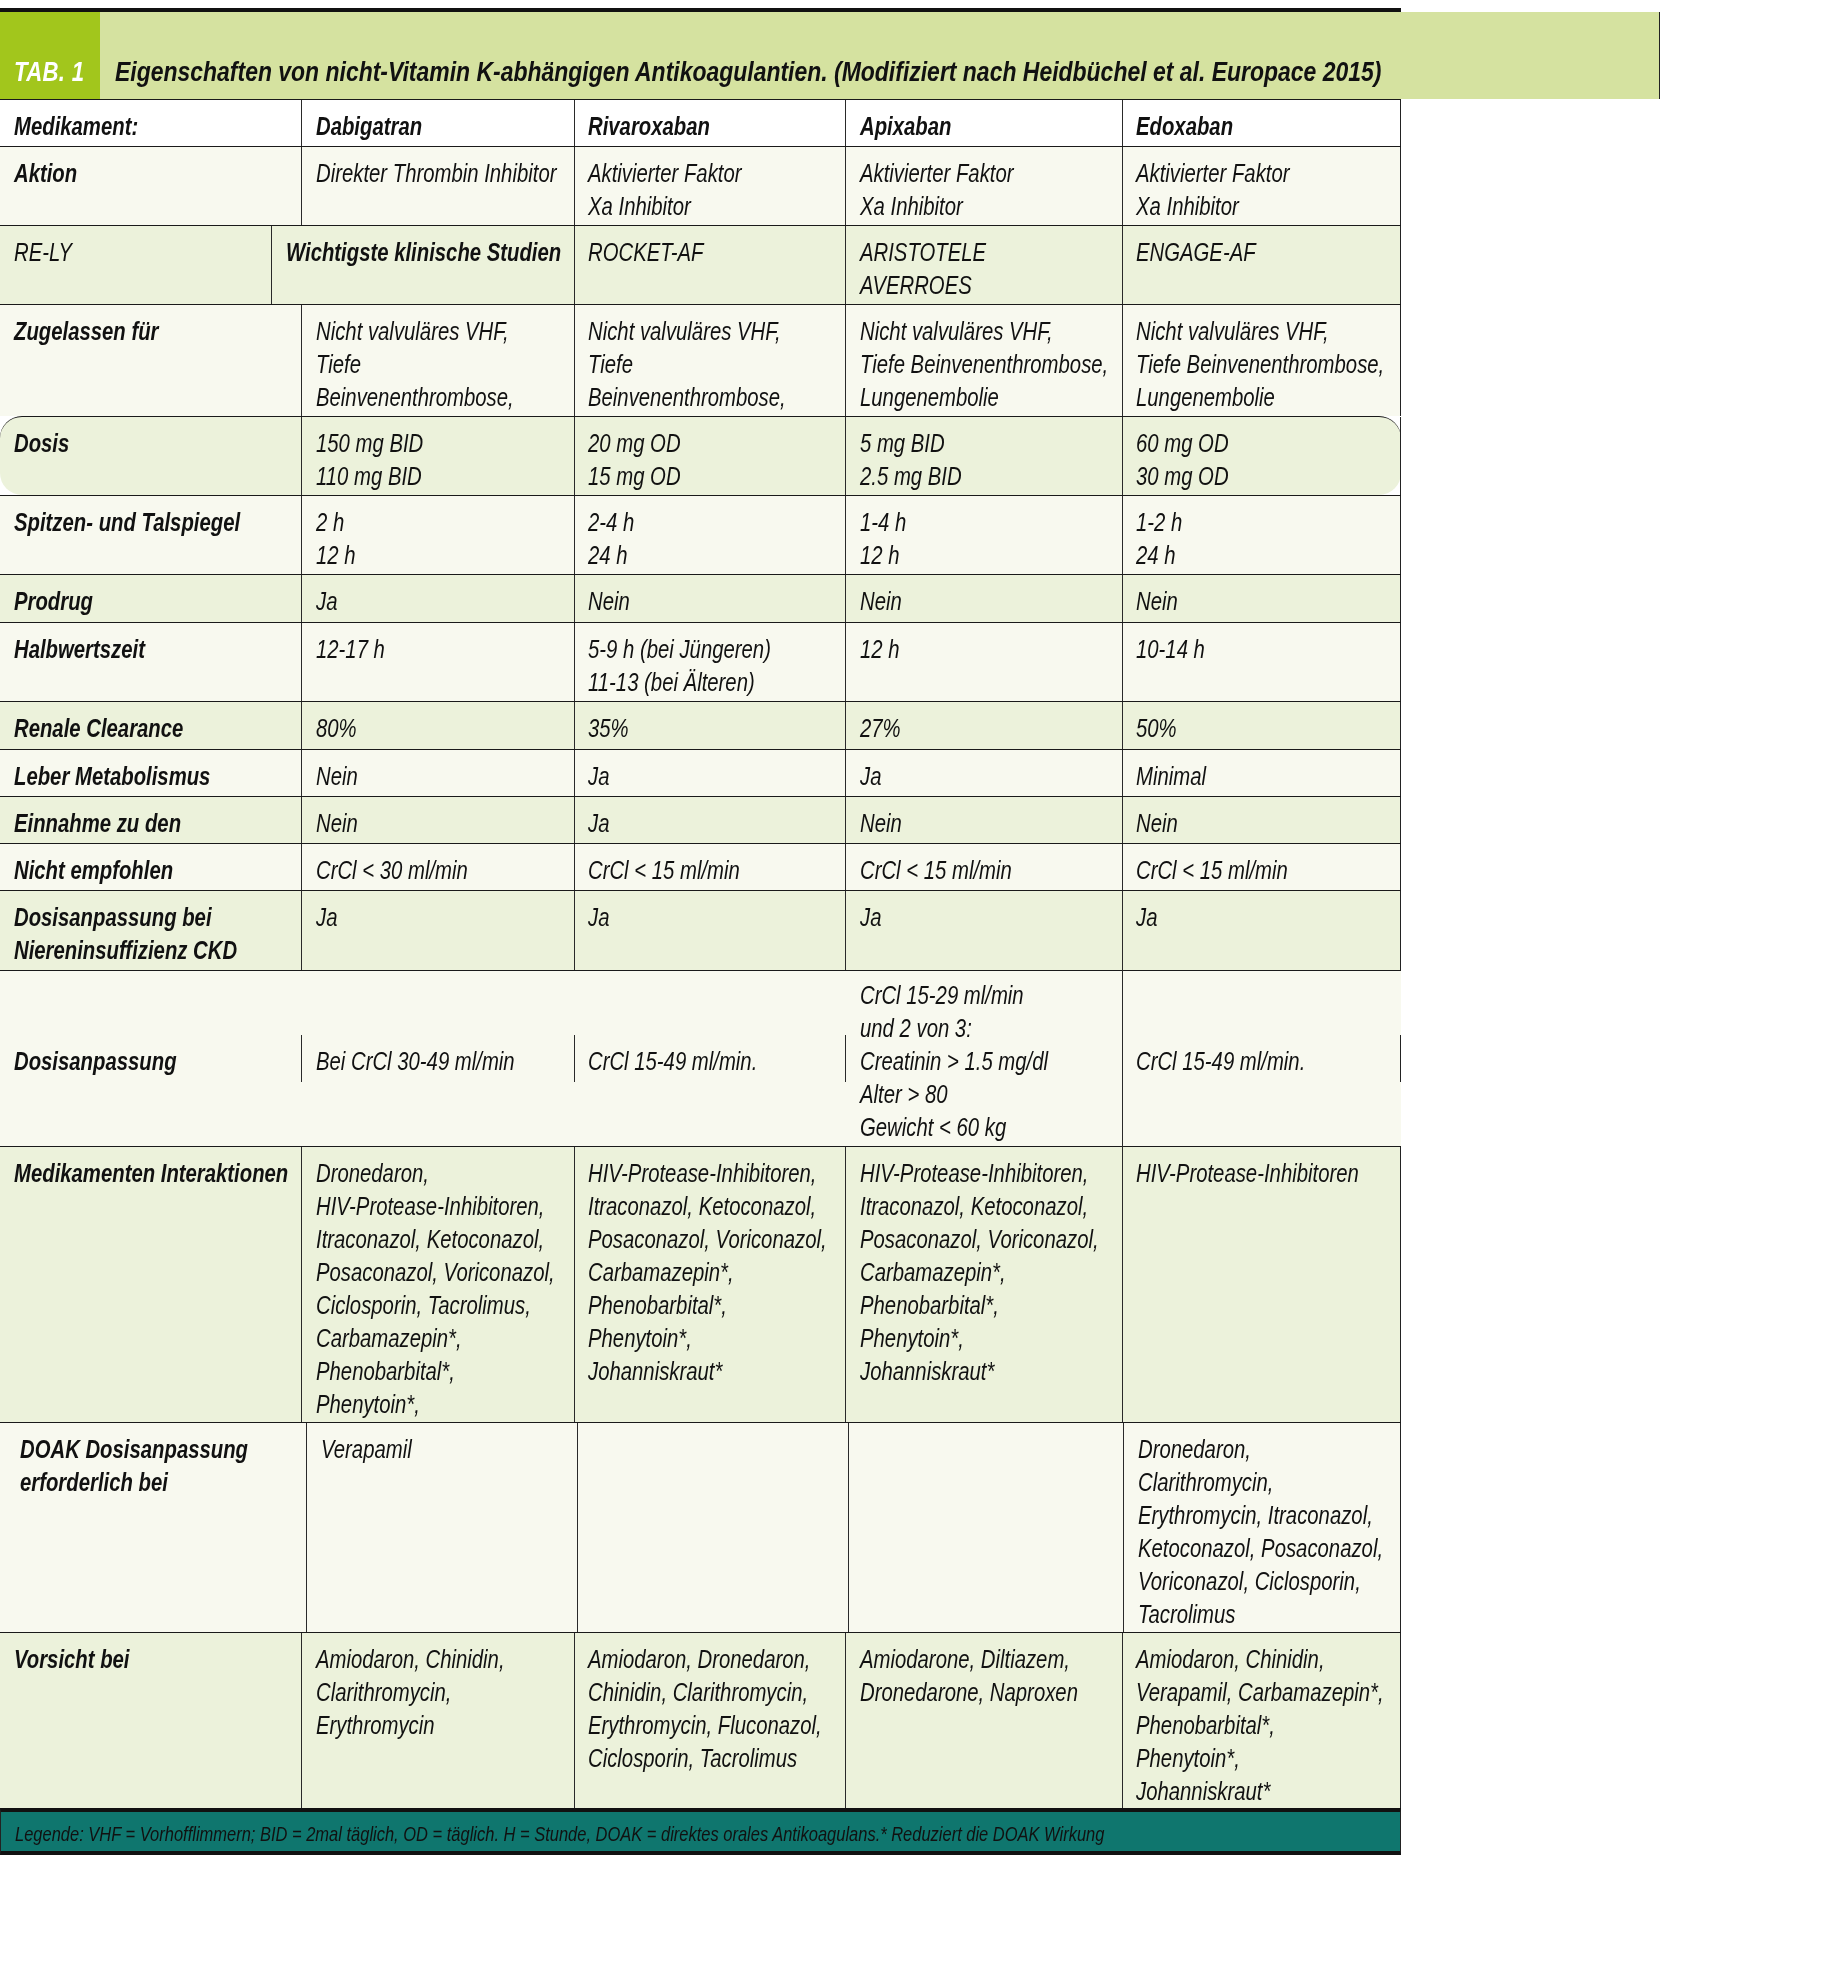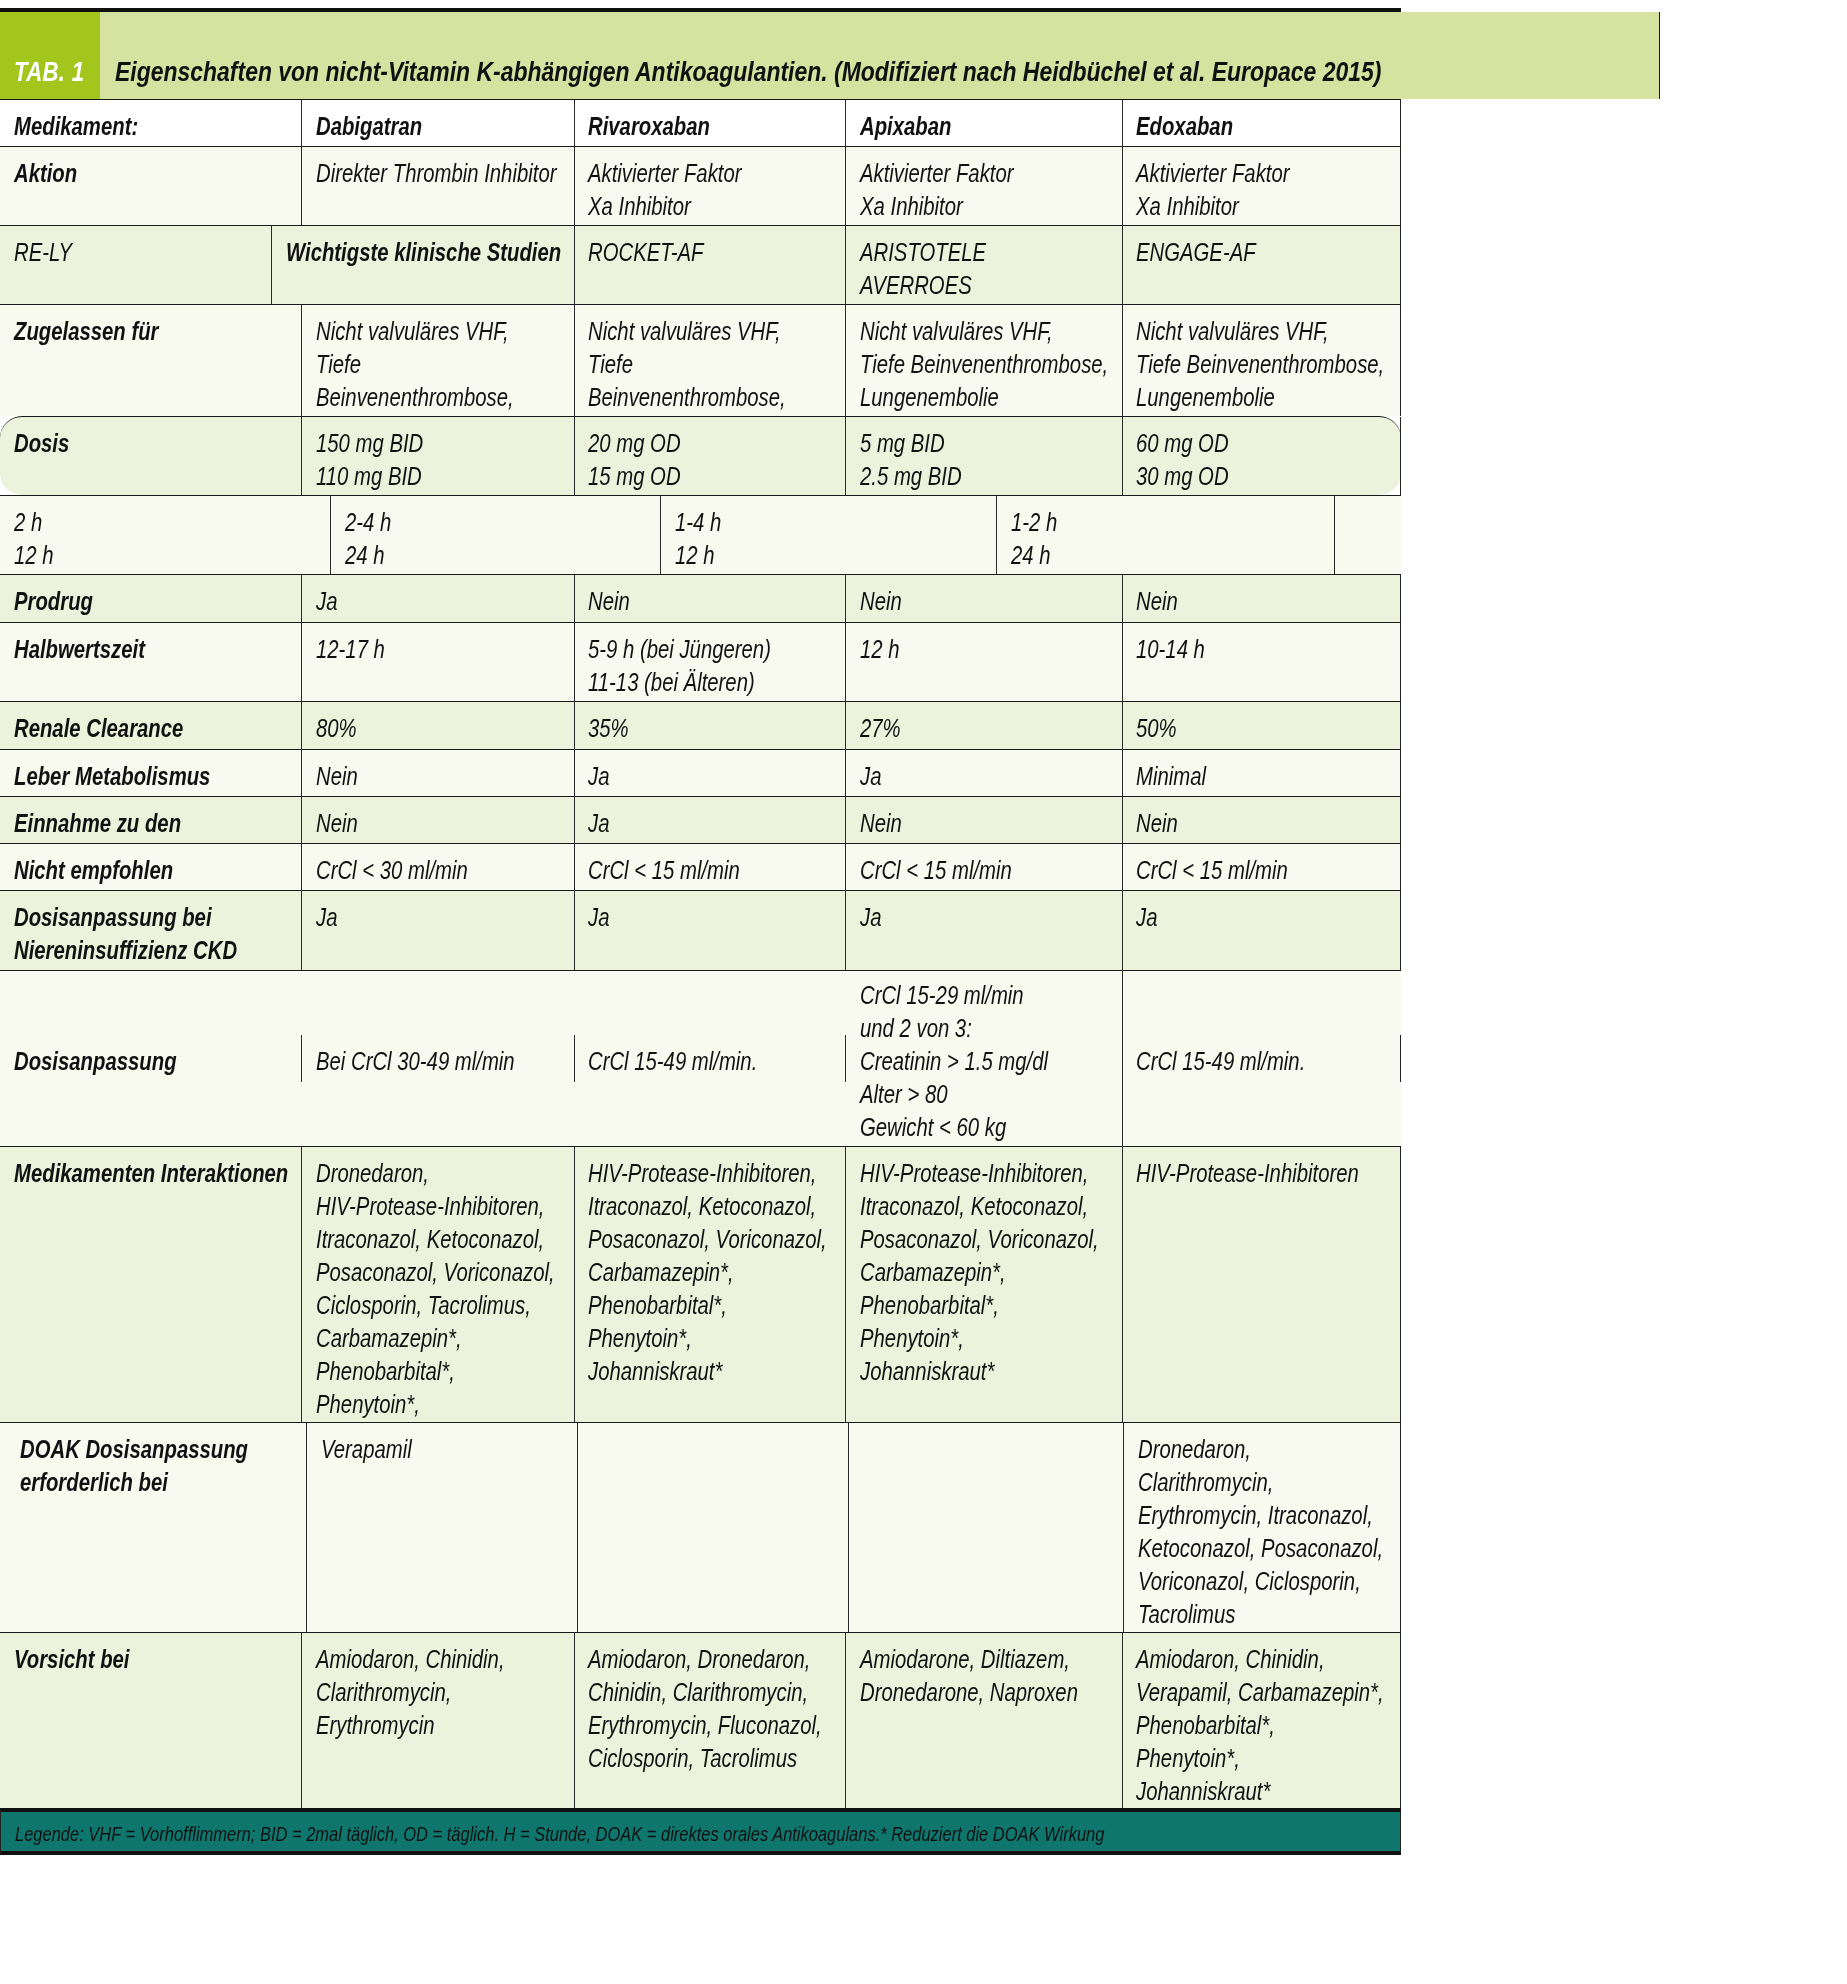--- a/index.html
+++ b/index.html
@@ -141,20 +141,23 @@
         <div class="cell c3">
           <span class="txt">5 mg BID
 2.5 mg BID</span>
         </div>
         <div class="cell c4">
           <span class="txt">60 mg OD
 30 mg OD</span>
         </div>
       </div>
       <div class="row odd" style="height: 79px;">
+        <div class="cell c0">
+          <span class="txt">Spitzen- und Talspiegel</span>
+        </div>
         <div class="cell c1">
           <span class="txt">2 h
 12 h</span>
         </div>
         <div class="cell c2">
           <span class="txt">2-4 h
 24 h</span>
         </div>
         <div class="cell c3">
           <span class="txt">1-4 h

